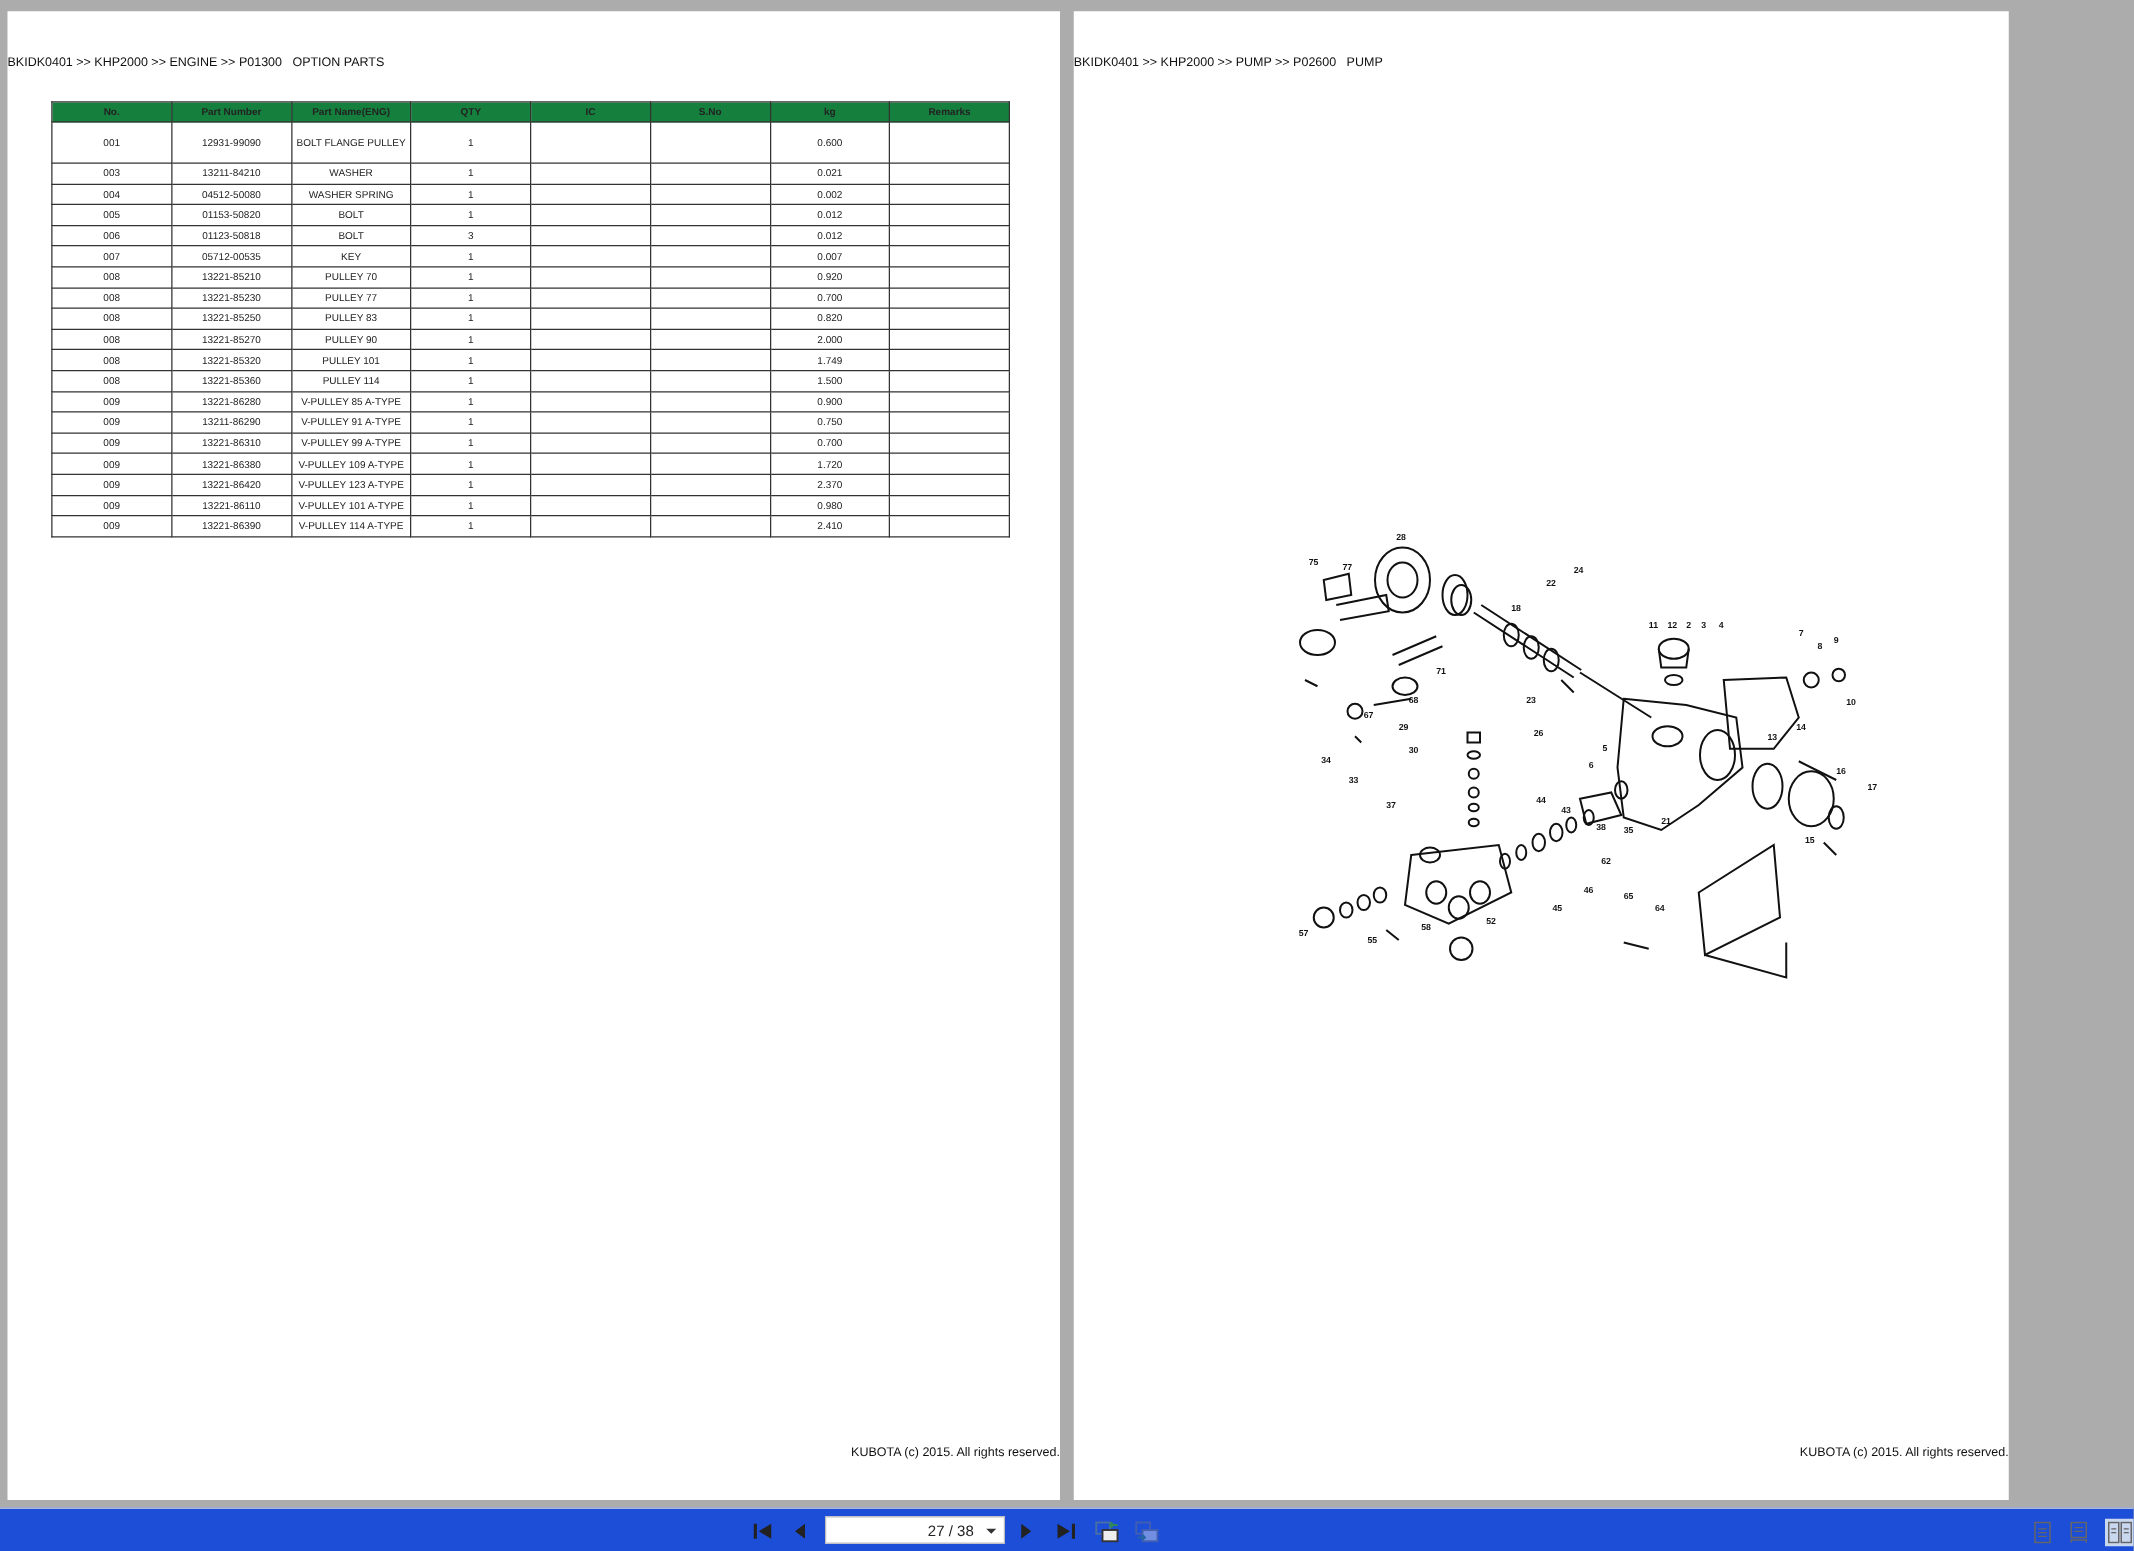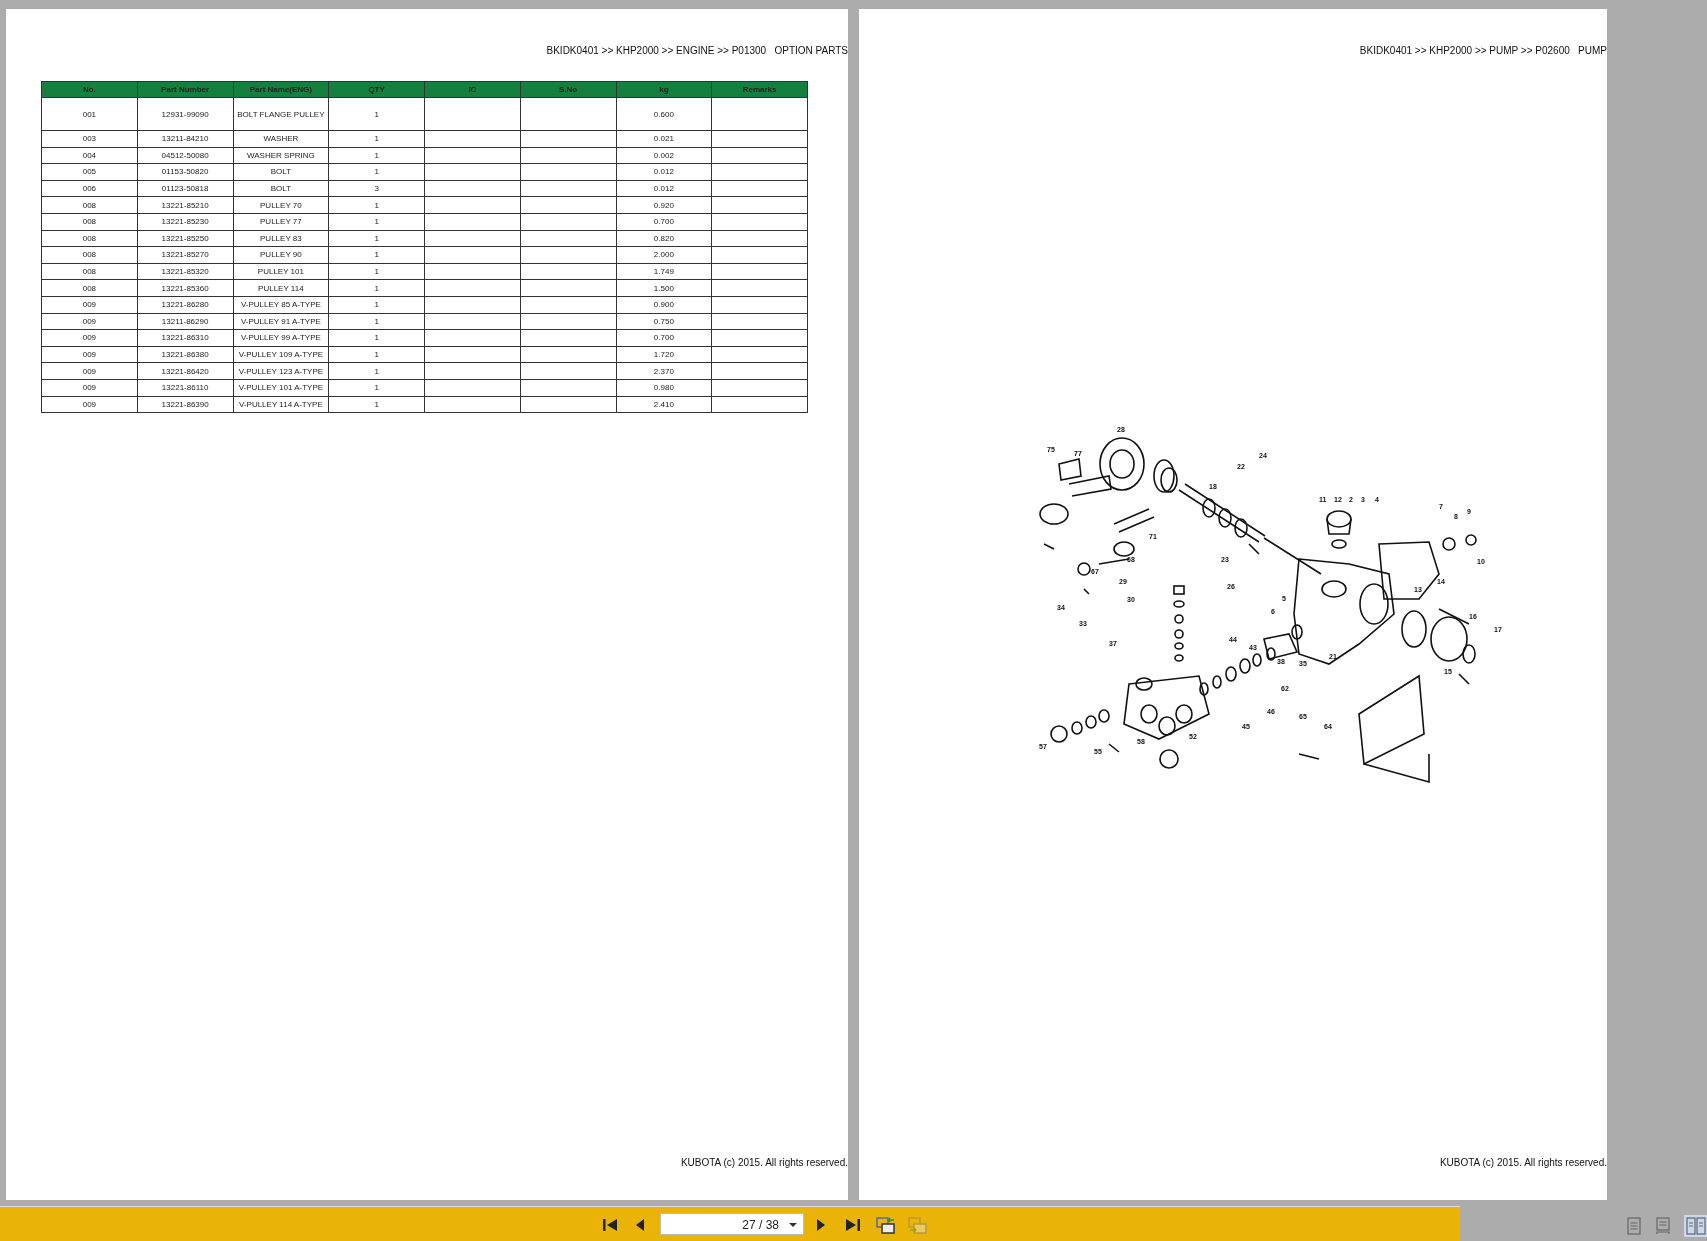--- a/index.html
+++ b/index.html
@@ -1,29 +1,29 @@
 <!DOCTYPE html>
 <html><head>
 <meta charset="utf-8">
 <style>
   html, body { margin:0; padding:0; }
   body { width:1707px; height:1241px; background:#acacac; position:relative; overflow:hidden; font-family:"Liberation Sans", sans-serif; }
   .page { position:absolute; top:9px; background:#ffffff; height:1191px; }
   #page-left { left:6px; width:842px; }
   #page-right { left:859px; width:748px; }
-  .crumb { position:absolute; top:36px; left:0; right:0; text-align:right; font-size:10px; color:#111; white-space:pre; }
+  .crumb { position:absolute; top:36px; left:0; right:0; text-align:left; font-size:10px; color:#111; white-space:pre; }
   .footer { position:absolute; top:1148px; left:0; right:0; text-align:right; font-size:10px; color:#111; }
   table.parts { position:absolute; left:35px; top:72px; width:767px; border-collapse:collapse; table-layout:fixed; font-size:8px; color:#222; }
   table.parts th, table.parts td { border:1px solid #333; text-align:center; padding:0 2px; line-height:9px; }
   table.parts th { background:#15803d; font-weight:bold; height:15px; }
   table.parts td { height:15.6px; }
   table.parts tr.tall td { height:32px; }
   table.parts { border:1.5px solid #555; }
   .diagram { position:absolute; left:140px; top:405px; width:525px; height:410px; }
-  .toolbar { position:absolute; left:0; top:1206px; width:1460px; height:35px; background:#eab308; border-top:1px solid #dcdcdc; }
+  .toolbar { position:absolute; left:0; top:1206px; width:1707px; height:35px; background:#1d4ed8; border-top:1px solid #dcdcdc; }
   .tb-btn { position:absolute; top:8px; width:22px; height:20px; display:flex; align-items:center; justify-content:center; cursor:pointer; }
   .page-select { position:absolute; left:660px; top:6px; width:144px; height:22px; background:#fff; border:1px solid #bdbdbd; box-sizing:border-box; font-size:12px; color:#222; }
   .page-select .val { position:absolute; left:0; right:24px; top:4px; text-align:right; }
   .page-select .caret { position:absolute; right:6px; top:9px; width:0; height:0; border-left:4px solid transparent; border-right:4px solid transparent; border-top:4px solid #333; }
   .view-btn { position:absolute; top:8px; width:22px; height:22px; display:flex; align-items:center; justify-content:center; cursor:pointer; }
   .view-btn.active { background:#c9d7ef; }
 </style>
 </head>
 <body>
 
@@ -84,20 +84,30 @@
           <td></td>
         </tr>
         <tr>
           <td>006</td>
           <td>01123-50818</td>
           <td>BOLT</td>
           <td>3</td>
           <td></td>
           <td></td>
           <td>0.012</td>
+          <td></td>
+        </tr>
+        <tr>
+          <td>007</td>
+          <td>05712-00535</td>
+          <td>KEY</td>
+          <td>1</td>
+          <td></td>
+          <td></td>
+          <td>0.007</td>
           <td></td>
         </tr>
         <tr>
           <td>008</td>
           <td>13221-85210</td>
           <td>PULLEY 70</td>
           <td>1</td>
           <td></td>
           <td></td>
           <td>0.920</td>

